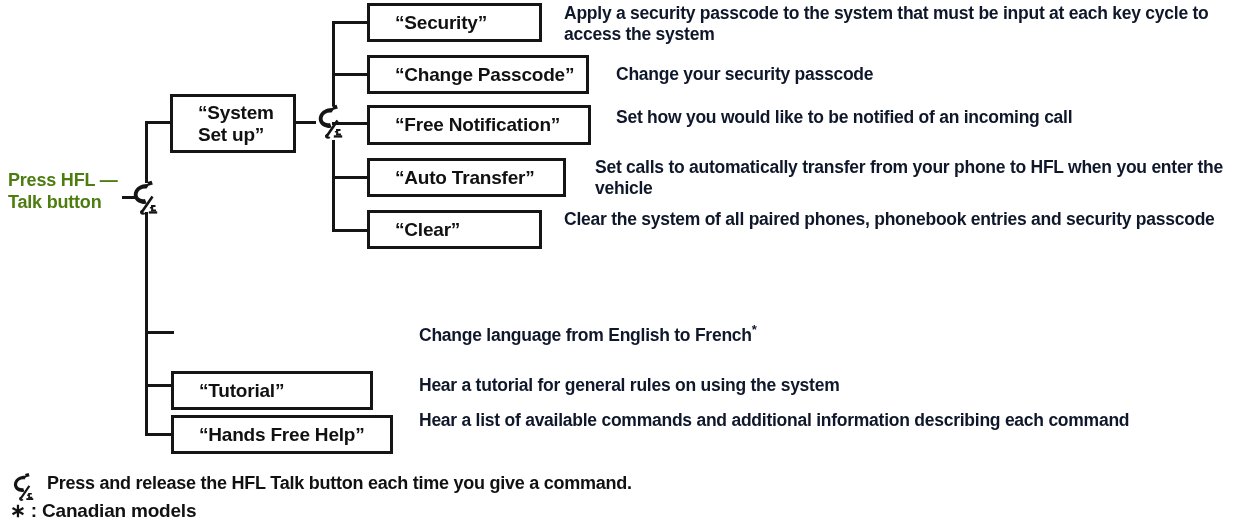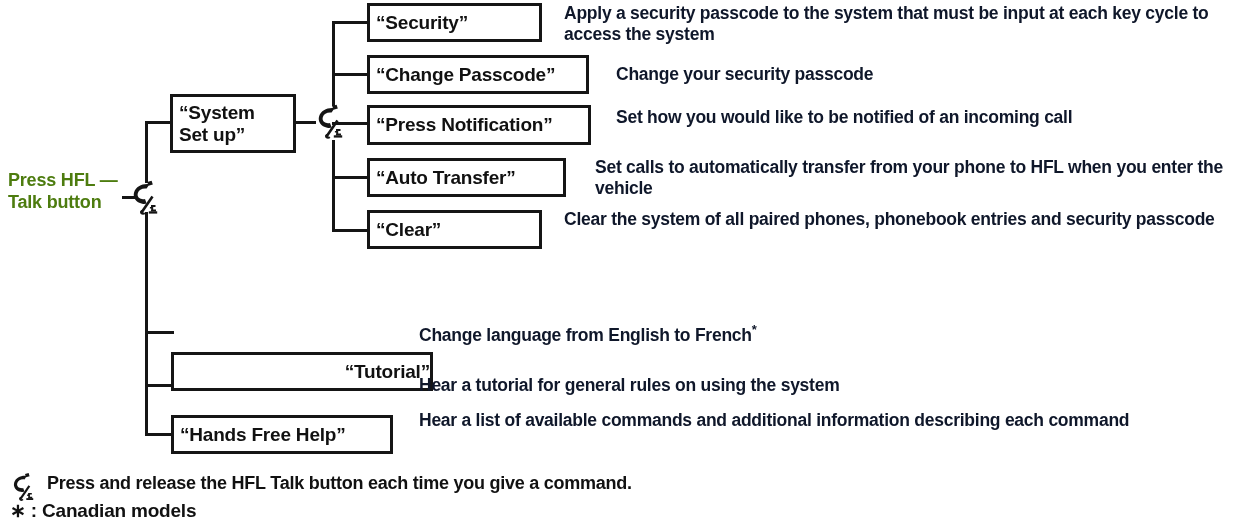--- a/index.html
+++ b/index.html
@@ -27,21 +27,21 @@
   .line-v { width: 3px; }
 
   
   .node-box {
     position: absolute;
     box-sizing: border-box;
     border: 3px solid #151515;
     background: #ffffff;
     display: flex;
     align-items: center;
-    padding-left: 6px;
+    padding-left: 25px;
   }
   .node-label {
     font-size: 19px;
     font-weight: bold;
     color: #111111;
     line-height: 1.12;
     letter-spacing: -0.2px;
     white-space: pre-line;
   }
 
@@ -161,41 +161,41 @@
   </div>
   <div class="desc" style="left:564px; top:3px; width:690px;">Apply a security passcode to the system that must be input at each key cycle to access the system</div>
 
   <div class="line-h" style="left:332px; top:73px; width:38px;"></div>
   <div class="node-box" style="left:367px; top:55px; width:222px; height:39px;">
     <span class="node-label">“Change Passcode”</span>
   </div>
   <div class="desc" style="left:616px; top:64px; width:630px;">Change your security passcode</div>
 
   <div class="node-box" style="left:367px; top:105px; width:224px; height:40px;">
-    <span class="node-label">“Press Notification”</span>
+    <span class="node-label">“Free Notification”</span>
   </div>
   <div class="desc" style="left:616px; top:107px; width:630px;">Set how you would like to be notified of an incoming call</div>
 
   <div class="line-h" style="left:332px; top:176px; width:38px;"></div>
   <div class="node-box" style="left:367px; top:158px; width:199px; height:39px;">
     <span class="node-label">“Auto Transfer”</span>
   </div>
   <div class="desc" style="left:595px; top:157px; width:658px;">Set calls to automatically transfer from your phone to HFL when you enter the vehicle</div>
 
   <div class="line-h" style="left:332px; top:229px; width:38px;"></div>
   <div class="node-box" style="left:367px; top:210px; width:175px; height:39px;">
     <span class="node-label">“Clear”</span>
   </div>
   <div class="desc" style="left:564px; top:209px; width:690px;">Clear the system of all paired phones, phonebook entries and security passcode</div>
 
   <div class="line-h" style="left:145px; top:331px; width:29px;"></div>
   <div class="desc" style="left:419px; top:322px; width:800px;"><span>Change language from English to French</span><span class="ast">*</span></div>
 
   <div class="line-h" style="left:145px; top:384px; width:29px;"></div>
-  <div class="node-box" style="left:171px; top:352px; width:262px; height:39px;justify-content:flex-end;">
+  <div class="node-box" style="left:171px; top:371px; width:202px; height:39px;">
     <span class="node-label">“Tutorial”</span>
   </div>
   <div class="desc" style="left:419px; top:375px; width:800px;">Hear a tutorial for general rules on using the system</div>
 
   <div class="line-h" style="left:145px; top:433px; width:29px;"></div>
   <div class="node-box" style="left:171px; top:415px; width:222px; height:39px;">
     <span class="node-label">“Hands Free Help”</span>
   </div>
   <div class="desc" style="left:419px; top:410px; width:836px;">Hear a list of available commands and additional information describing each command</div>
 

